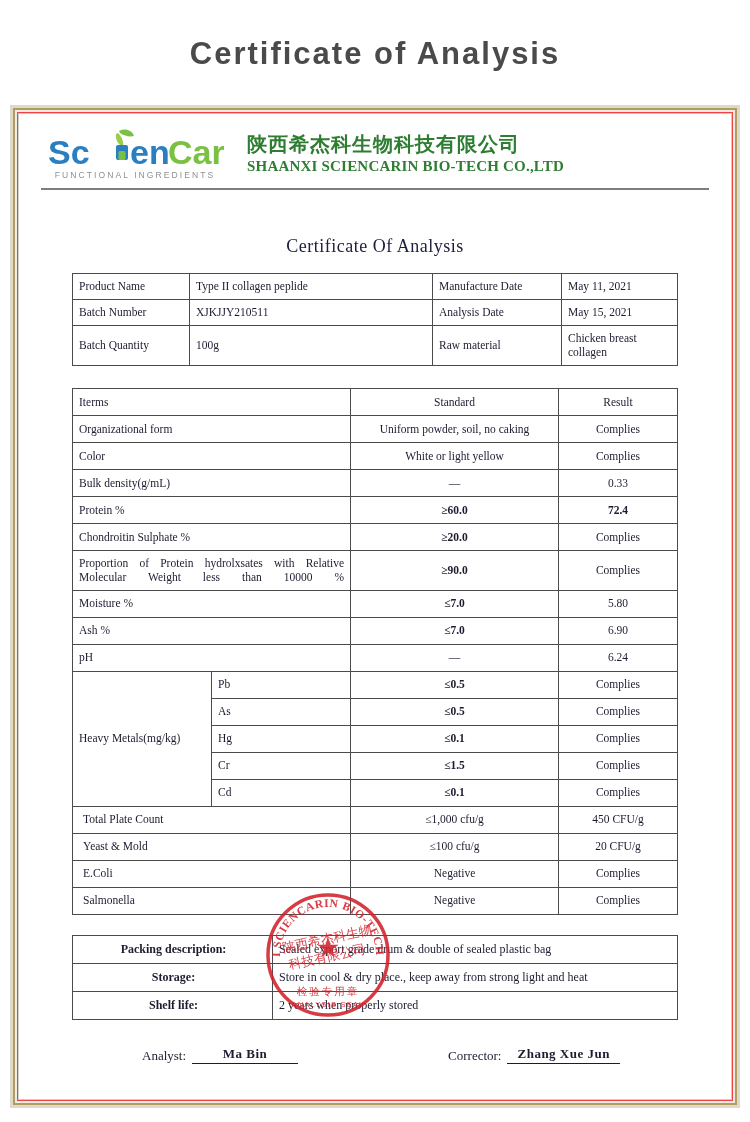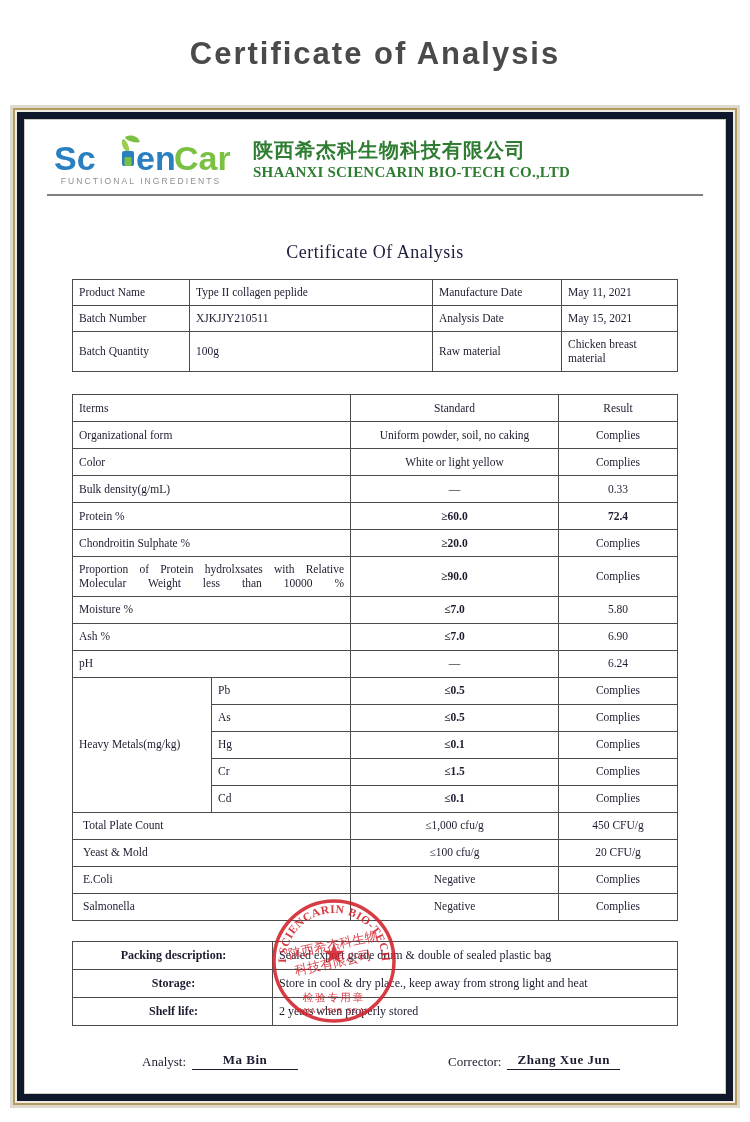--- a/index.html
+++ b/index.html
@@ -32,22 +32,22 @@
   .frame-gold{
     width:100%;height:100%;
     box-sizing:border-box;
     border:2px solid #b49b5e;
     background:#efece4;
     padding:2px;
   }
   .frame-gray{
     width:100%;height:100%;
     box-sizing:border-box;
-    background:#0f172a;
-    padding:7px;
+    background:#ef4444;
+    padding:1px;
   }
   .frame-white{
     width:100%;height:100%;
     box-sizing:border-box;
     background:#ffffff;
     border:1px solid #cfcbc2;
     position:relative;
     overflow:hidden;
   }
   
@@ -207,21 +207,21 @@
         <tr>
           <td class="c-left">Batch Number</td>
           <td class="c-left">XJKJJY210511</td>
           <td class="c-left">Analysis Date</td>
           <td class="c-left">May 15, 2021</td>
         </tr>
         <tr>
           <td class="c-left">Batch Quantity</td>
           <td class="c-left">100g</td>
           <td class="c-left">Raw material</td>
-          <td class="c-left">Chicken breast material</td>
+          <td class="c-left">Chicken breast collagen</td>
         </tr>
       </tbody>
     </table>
 
     <table class="tbl spec-tbl" style="margin-top:22px">
       <tbody>
         <tr>
           <td class="c-left" colspan="2" style="width:265px">Iterms</td>
           <td class="c-center" style="width:195px">Standard</td>
           <td class="c-center">Result</td>

